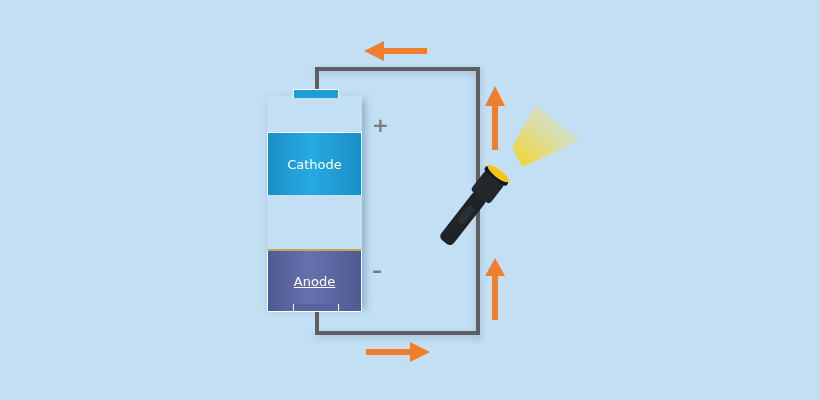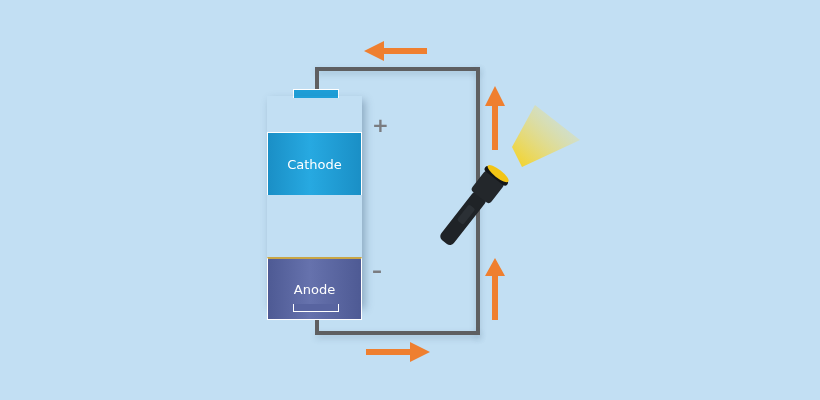--- a/index.html
+++ b/index.html
@@ -4,21 +4,21 @@
 <style>
   html, body { margin:0; padding:0; }
   body { width:820px; height:400px; background:#c2dff3; position:relative; overflow:hidden; font-family:"DejaVu Sans", sans-serif; }
   .abs { position:absolute; }
   .wire { position:absolute; background:#5e5f61; box-shadow:0 3px 6px rgba(60,90,120,0.25); }
   .battery { position:absolute; left:267px; top:96px; width:95px; height:209px; box-shadow:3px 4px 8px rgba(40,70,100,0.35); }
   .cap { position:absolute; border:1px solid #fff; }
   .seg { position:absolute; left:0; width:93px; border-left:1px solid #fff; border-right:1px solid #fff; display:flex; align-items:center; justify-content:center; color:#fff; font-size:13px; }
   .cathode { top:8px; height:62px; background:linear-gradient(90deg,#1a8fc6 0%,#27a9e1 45%,#1a8fc6 100%); border-top:1px solid #fff;margin-top:28px; }
   .electrolyte { top:63px; height:84px; background:linear-gradient(90deg,#d99b0b 0%,#f8b918 45%,#d99b0b 100%); border-top:2px solid #e0c27a; }
-  .anode { top:161px; height:60px; background:linear-gradient(90deg,#4e5a94 0%,#6672ad 45%,#4e5a94 100%); border-top:2px solid #c9a646; border-bottom:1px solid #fff; }
+  .anode { top:153px; height:60px; background:linear-gradient(90deg,#4e5a94 0%,#6672ad 45%,#4e5a94 100%); border-top:2px solid #c9a646; border-bottom:1px solid #fff;text-decoration:underline; }
   .sign { position:absolute; color:#7a7c80; font-size:20px; font-weight:bold; }
 </style>
 </head>
 <body>
 
 <div class="wire" style="left:316px; top:67px; width:164px; height:4px;"></div>
 <div class="wire" style="left:476px; top:67px; width:4px; height:268px;"></div>
 <div class="wire" style="left:316px; top:331px; width:164px; height:4px;"></div>
 <div class="wire" style="left:315px; top:67px; width:4px; height:24px; box-shadow:none;"></div>
 <div class="wire" style="left:315px; top:310px; width:4px; height:25px; box-shadow:none;"></div>

